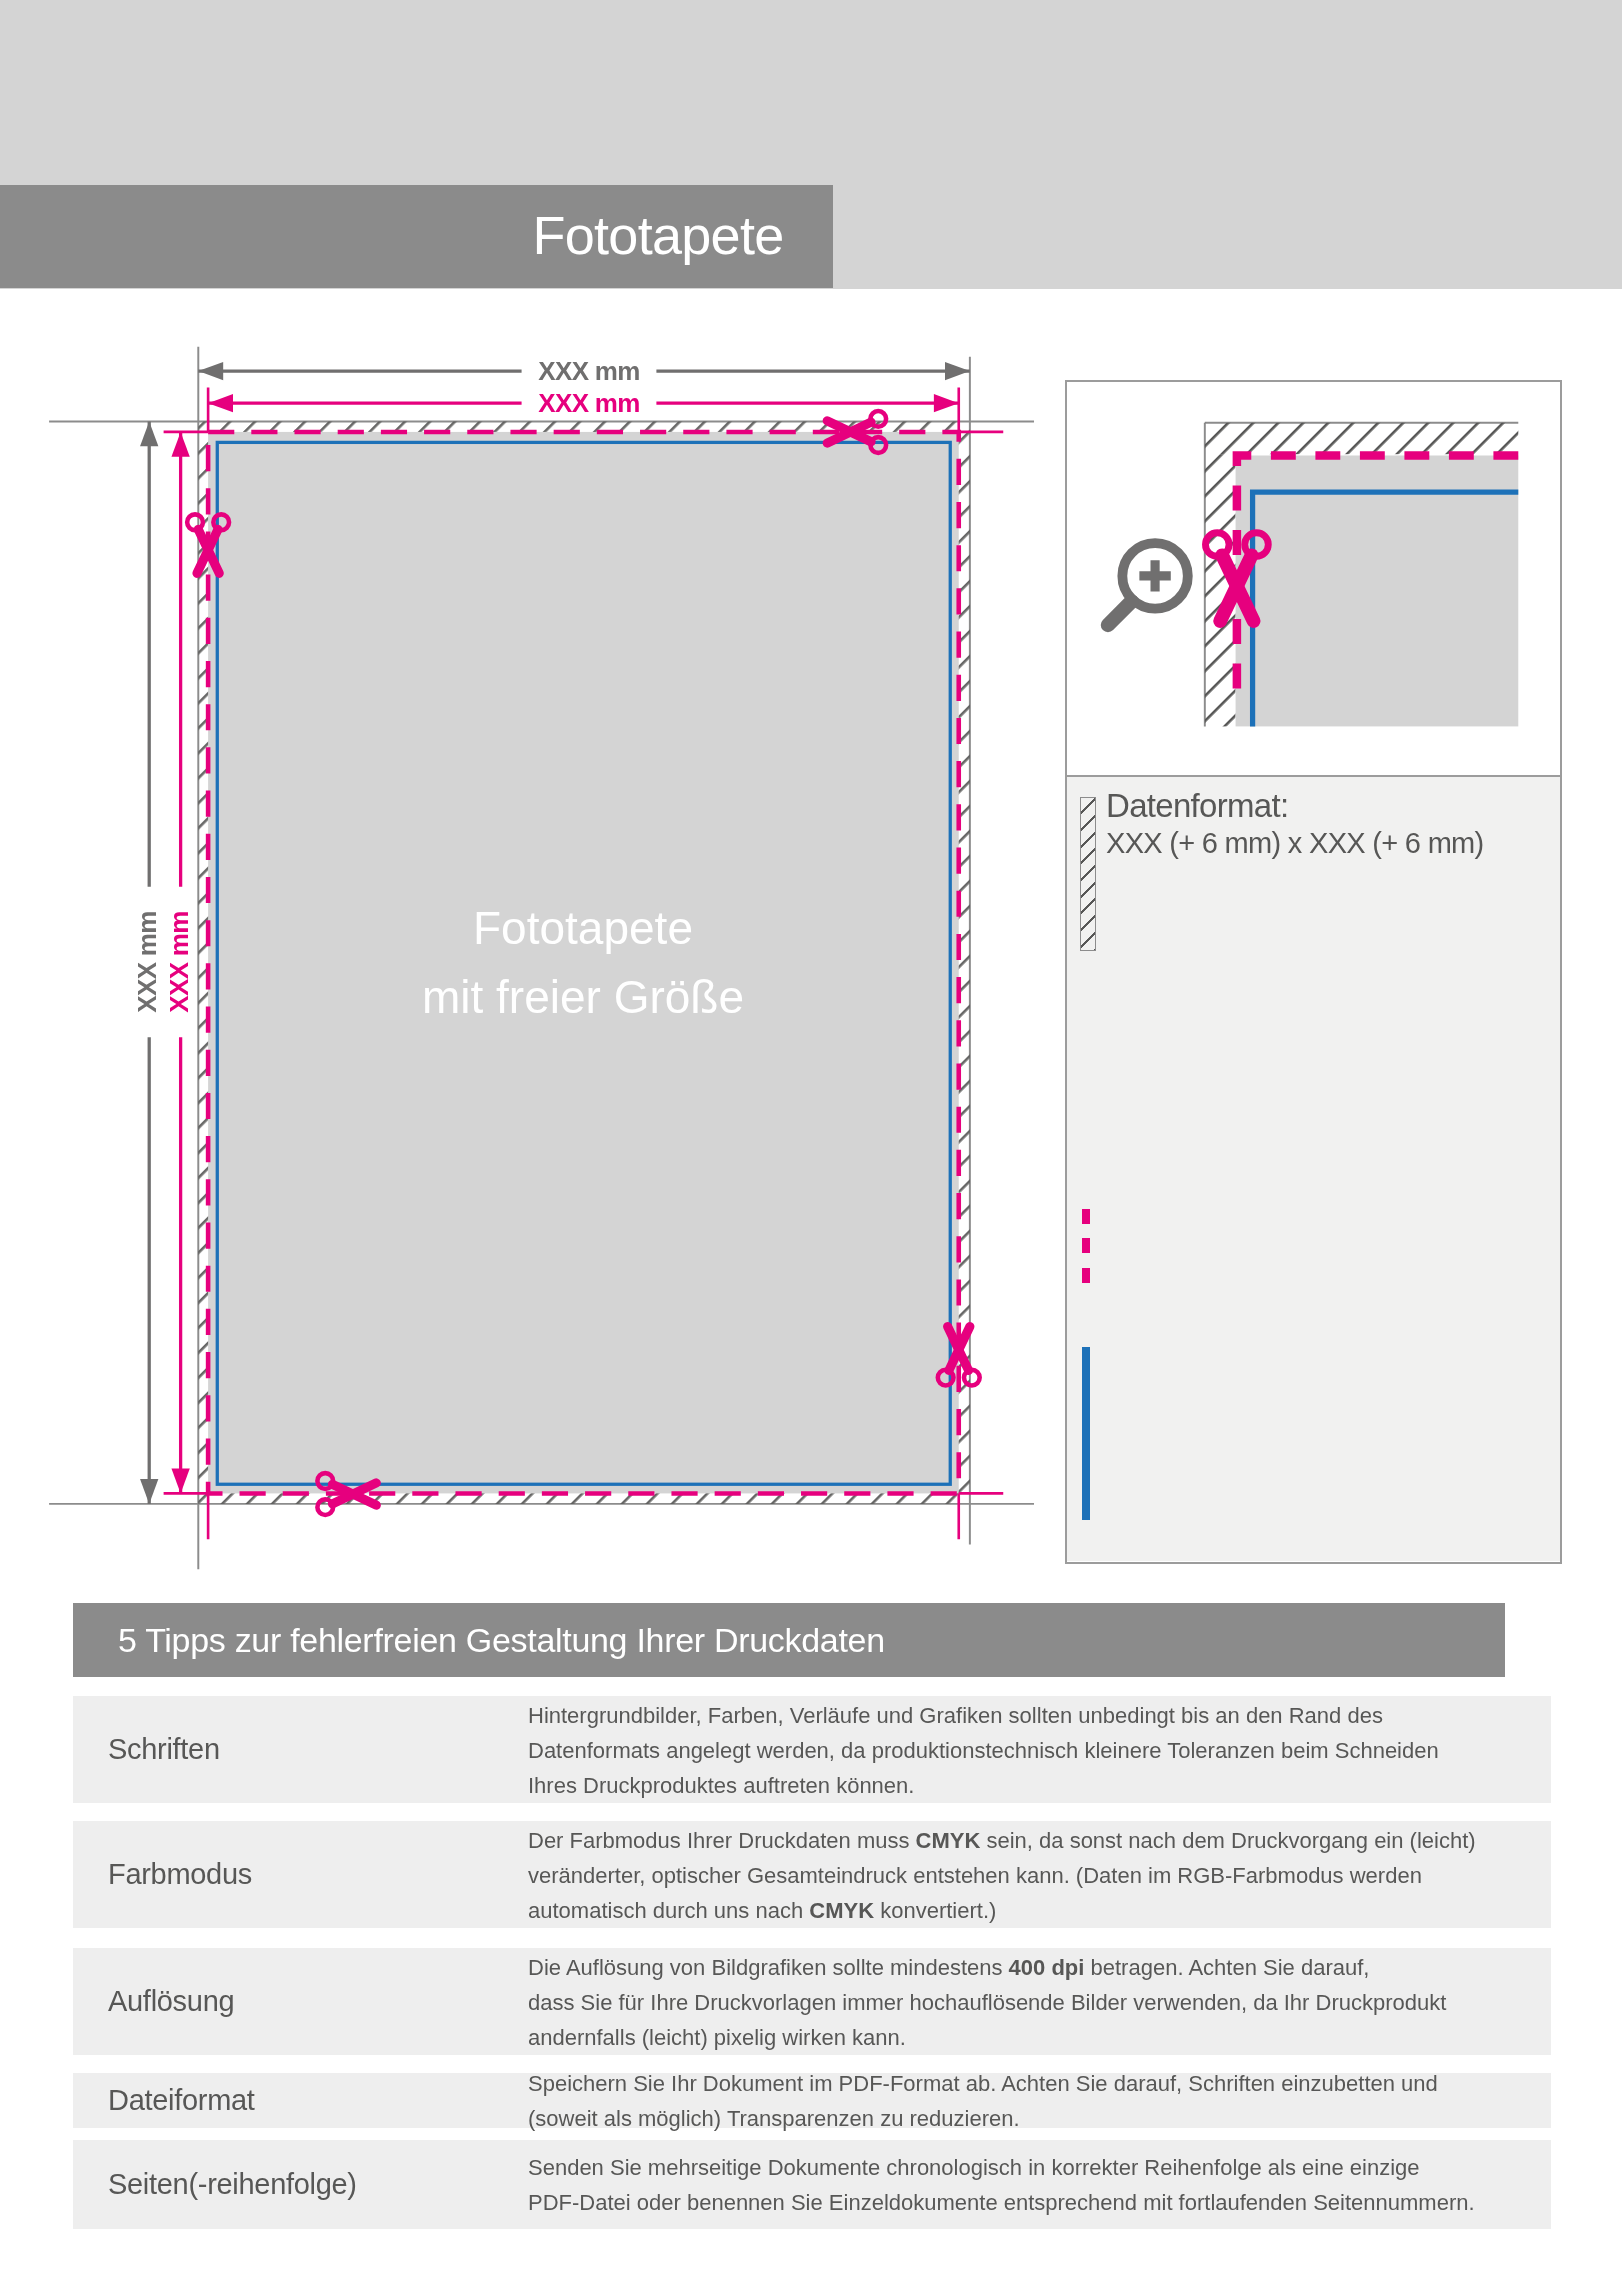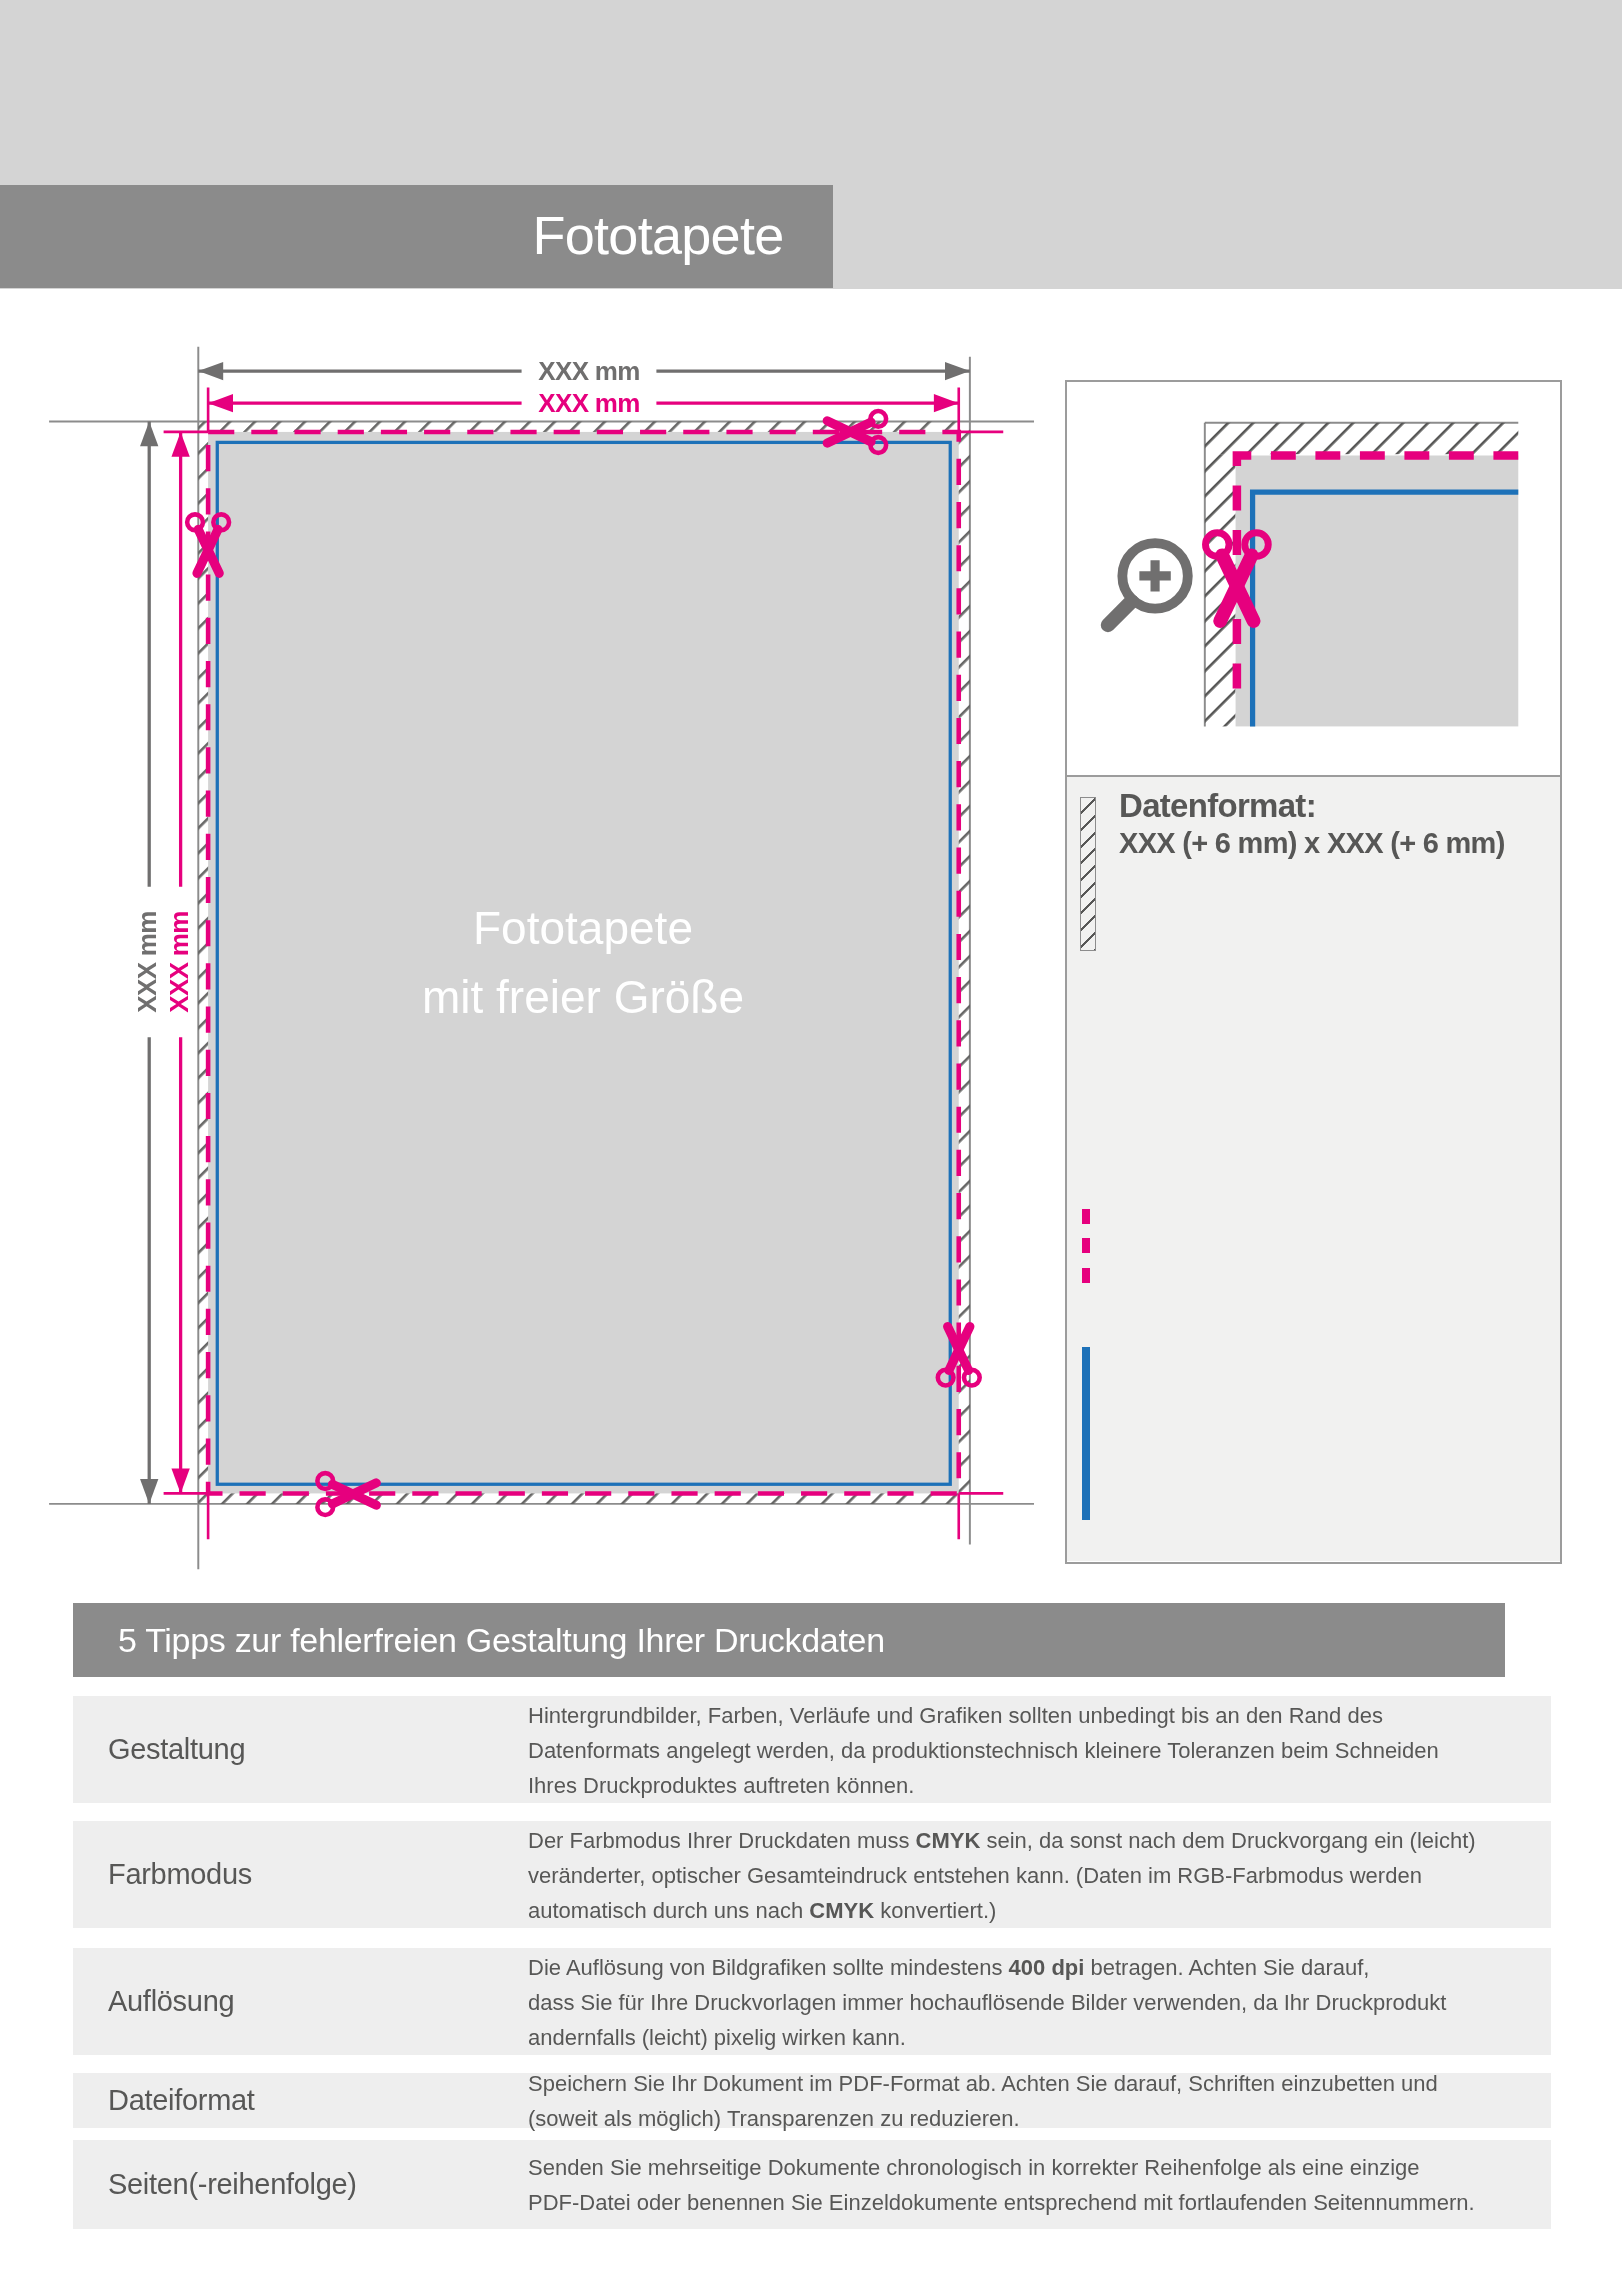--- a/index.html
+++ b/index.html
@@ -51,21 +51,21 @@
 
   
   .right-col{left:1065px;top:380px;width:497px;height:1184px;z-index:1;
     border:2.6px solid var(--border-gray);box-sizing:border-box;background:#ffffff;}
   .right-col .zoom-section{position:absolute;left:0;top:0;width:100%;height:395px;
     background:#ffffff;border-bottom:2.6px solid var(--border-gray);box-sizing:border-box;}
   .right-col .legend-section{position:absolute;left:0;top:395px;width:100%;height:784px;
     background:var(--panel-gray);}
 
   .legend-text{z-index:4;color:var(--text-gray);}
-  .legend-h{font-weight:bold;letter-spacing:-0.7px;white-space:nowrap;margin-left:13px;}
+  .legend-h{font-weight:normal;letter-spacing:-0.7px;white-space:nowrap;}
   .seg-body,.pre{white-space:pre-line;font-size:22px;line-height:35px;color:var(--text-gray);}
   .b{font-weight:bold;}
 
   .hatch-bar{left:1080px;top:797px;width:15.7px;height:154px;z-index:4;box-sizing:border-box;
     border:1.3px solid #8c8c8c;background:repeating-linear-gradient(135deg,transparent 0 9.8px,#575756 9.8px 11.8px);}
   .df-head{left:1106px;top:787px;font-size:33px;line-height:38px;color:var(--text-gray);}
   .df-format{left:1106px;top:827px;font-size:29px;line-height:33px;color:var(--text-gray);}
   .df-body{left:1106px;top:865px;width:432px;}
   .bleed-note{left:1106px;top:980px;width:432px;}
 
@@ -211,21 +211,21 @@
   <div class="abs pre sa-body">Dieser wird vom Endformat aus gemessen
 und verhindert unerwünschten Anschnitt
 Ihrer Texte und Informationen während
 der Produktion.</div>
 
   <div class="abs tips-banner">
     <span>5 Tipps zur fehlerfreien Gestaltung Ihrer Druckdaten</span>
   </div>
 
   <div class="abs tip-row r1">
-    <span class="tip-label">Gestaltung</span>
+    <span class="tip-label">Schriften</span>
     <div class="tip-text">
         <div class="tip-center seg-body"><span>Hintergrundbilder, Farben, Verläufe und Grafiken sollten unbedingt bis an den Rand des
 Datenformats angelegt werden, da produktionstechnisch kleinere Toleranzen beim Schneiden
 Ihres Druckproduktes auftreten können.</span></div>
       </div>
   </div>
   <div class="abs tip-row r2">
     <span class="tip-label">Farbmodus</span>
     <div class="tip-text">
         <div class="tip-center seg-body"><span>Der Farbmodus Ihrer Druckdaten muss </span><span class="b">CMYK</span><span> sein, da sonst nach dem Druckvorgang ein (leicht)

